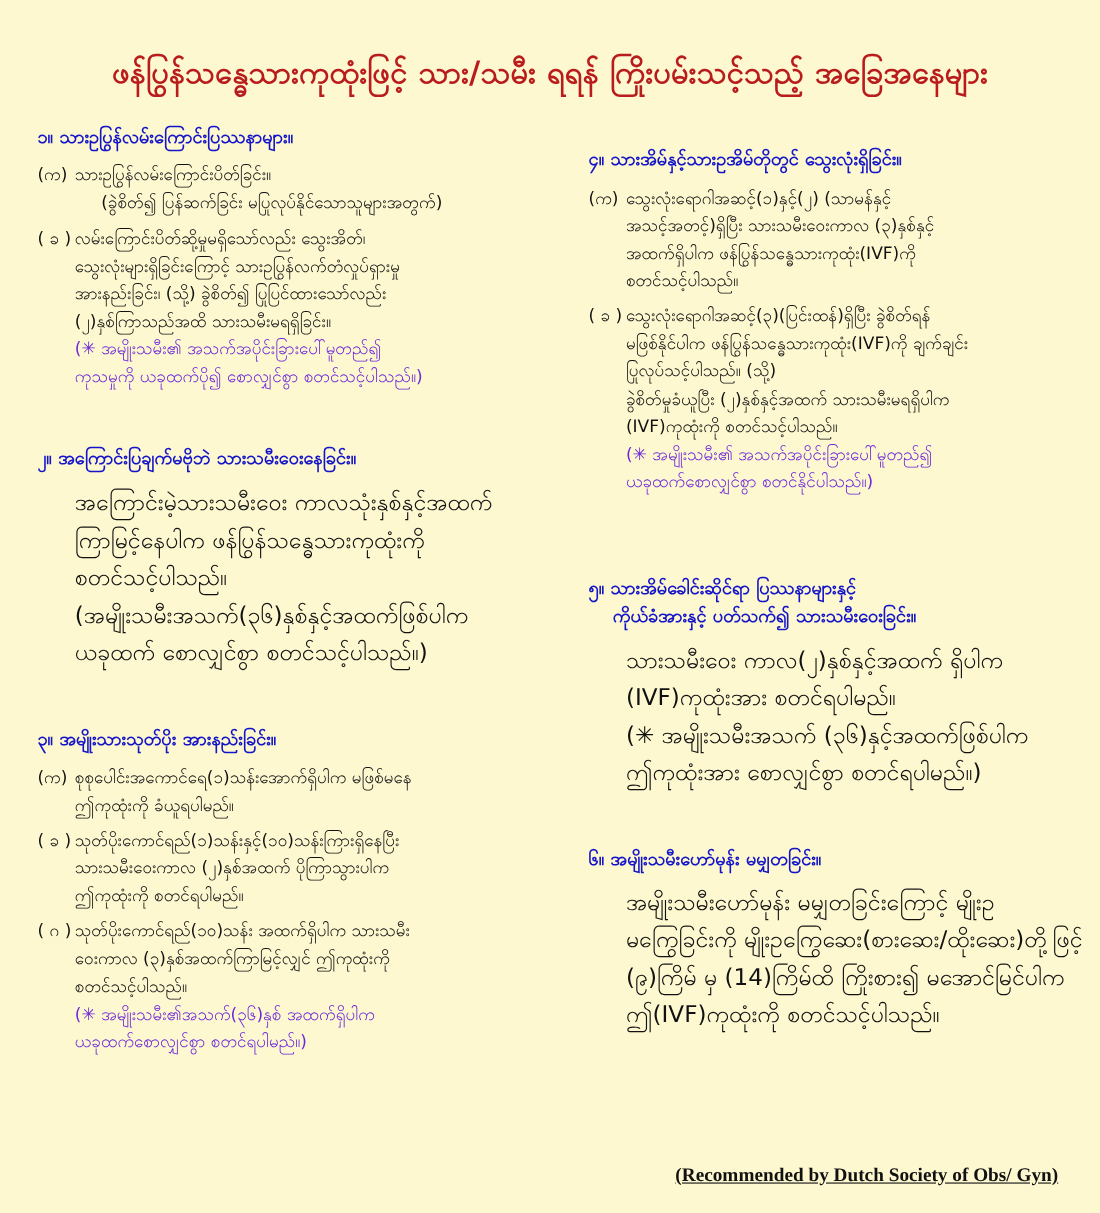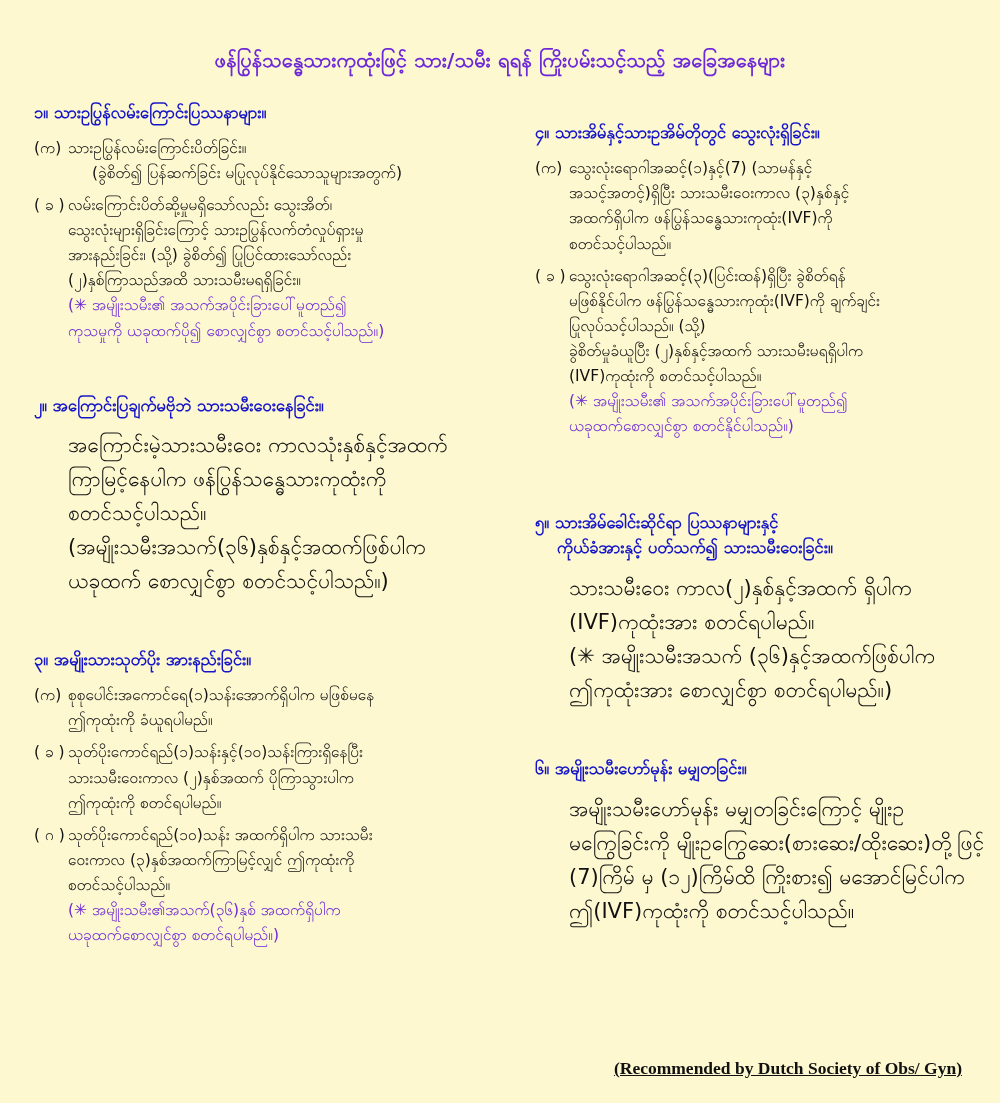--- a/index.html
+++ b/index.html
@@ -16,23 +16,23 @@
   }
   .page {
     position: relative;
     width: 1000px;
     height: 1103px;
     box-sizing: border-box;
     padding: 38px 34px 10px 34px;
   }
   .doc-title {
     text-align: center;
-    color: #6d28d9;
+    color: #b91c1c;
     font-weight: bold;
-    font-size: 20px;
+    font-size: 28px;
     line-height: 1.45;
     letter-spacing: 0.2px;
     margin: 8px 0 26px 0;
   }
   .columns {
     display: flex;
     flex-direction: row;
     gap: 46px;
     align-items: center;
   }
@@ -175,21 +175,21 @@
 
     </div>
 
     <div class="col">
 
       <div class="section">
         <div class="section-heading">၄။ သားအိမ်နှင့်သားဥအိမ်တိုတွင် သွေးလုံးရှိခြင်း။</div>
         <div class="item">
           <span class="marker">(က)</span>
           <span class="item-body">
-            <span class="line">သွေးလုံးရောဂါအဆင့်(၁)နှင့်(7) (သာမန်နှင့်</span>
+            <span class="line">သွေးလုံးရောဂါအဆင့်(၁)နှင့်(၂) (သာမန်နှင့်</span>
             <span class="line">အသင့်အတင့်)ရှိပြီး သားသမီးဝေးကာလ (၃)နှစ်နှင့်</span>
             <span class="line">အထက်ရှိပါက ဖန်ပြွန်သန္ဓေသားကုထုံး(IVF)ကို</span>
             <span class="line">စတင်သင့်ပါသည်။</span>
           </span>
         </div>
         <div class="item">
           <span class="marker">( ခ )</span>
           <span class="item-body">
             <span class="line">သွေးလုံးရောဂါအဆင့်(၃)(ပြင်းထန်)ရှိပြီး ခွဲစိတ်ရန်</span>
             <span class="line">မဖြစ်နိုင်ပါက ဖန်ပြွန်သန္ဓေသားကုထုံး(IVF)ကို ချက်ချင်း</span>
@@ -217,21 +217,21 @@
         </div>
       </div>
 
       <div class="spacer-md"></div>
 
       <div class="section">
         <div class="section-heading">၆။ အမျိုးသမီးဟော်မုန်း မမျှတခြင်း။</div>
         <div class="plain-block">
           <span class="line">အမျိုးသမီးဟော်မုန်း မမျှတခြင်းကြောင့် မျိုးဥ</span>
           <span class="line">မကြွေခြင်းကို မျိုးဥကြွေဆေး(စားဆေး/ထိုးဆေး)တို့ဖြင့်</span>
-          <span class="line">(7)ကြိမ် မှ (၁၂)ကြိမ်ထိ ကြိုးစား၍ မအောင်မြင်ပါက</span>
+          <span class="line">(၉)ကြိမ် မှ (14)ကြိမ်ထိ ကြိုးစား၍ မအောင်မြင်ပါက</span>
           <span class="line">ဤ(IVF)ကုထုံးကို စတင်သင့်ပါသည်။</span>
         </div>
       </div>
 
     </div>
 
   </div>
 
   <div class="footer">(Recommended by Dutch Society of Obs/ Gyn)</div>
 

